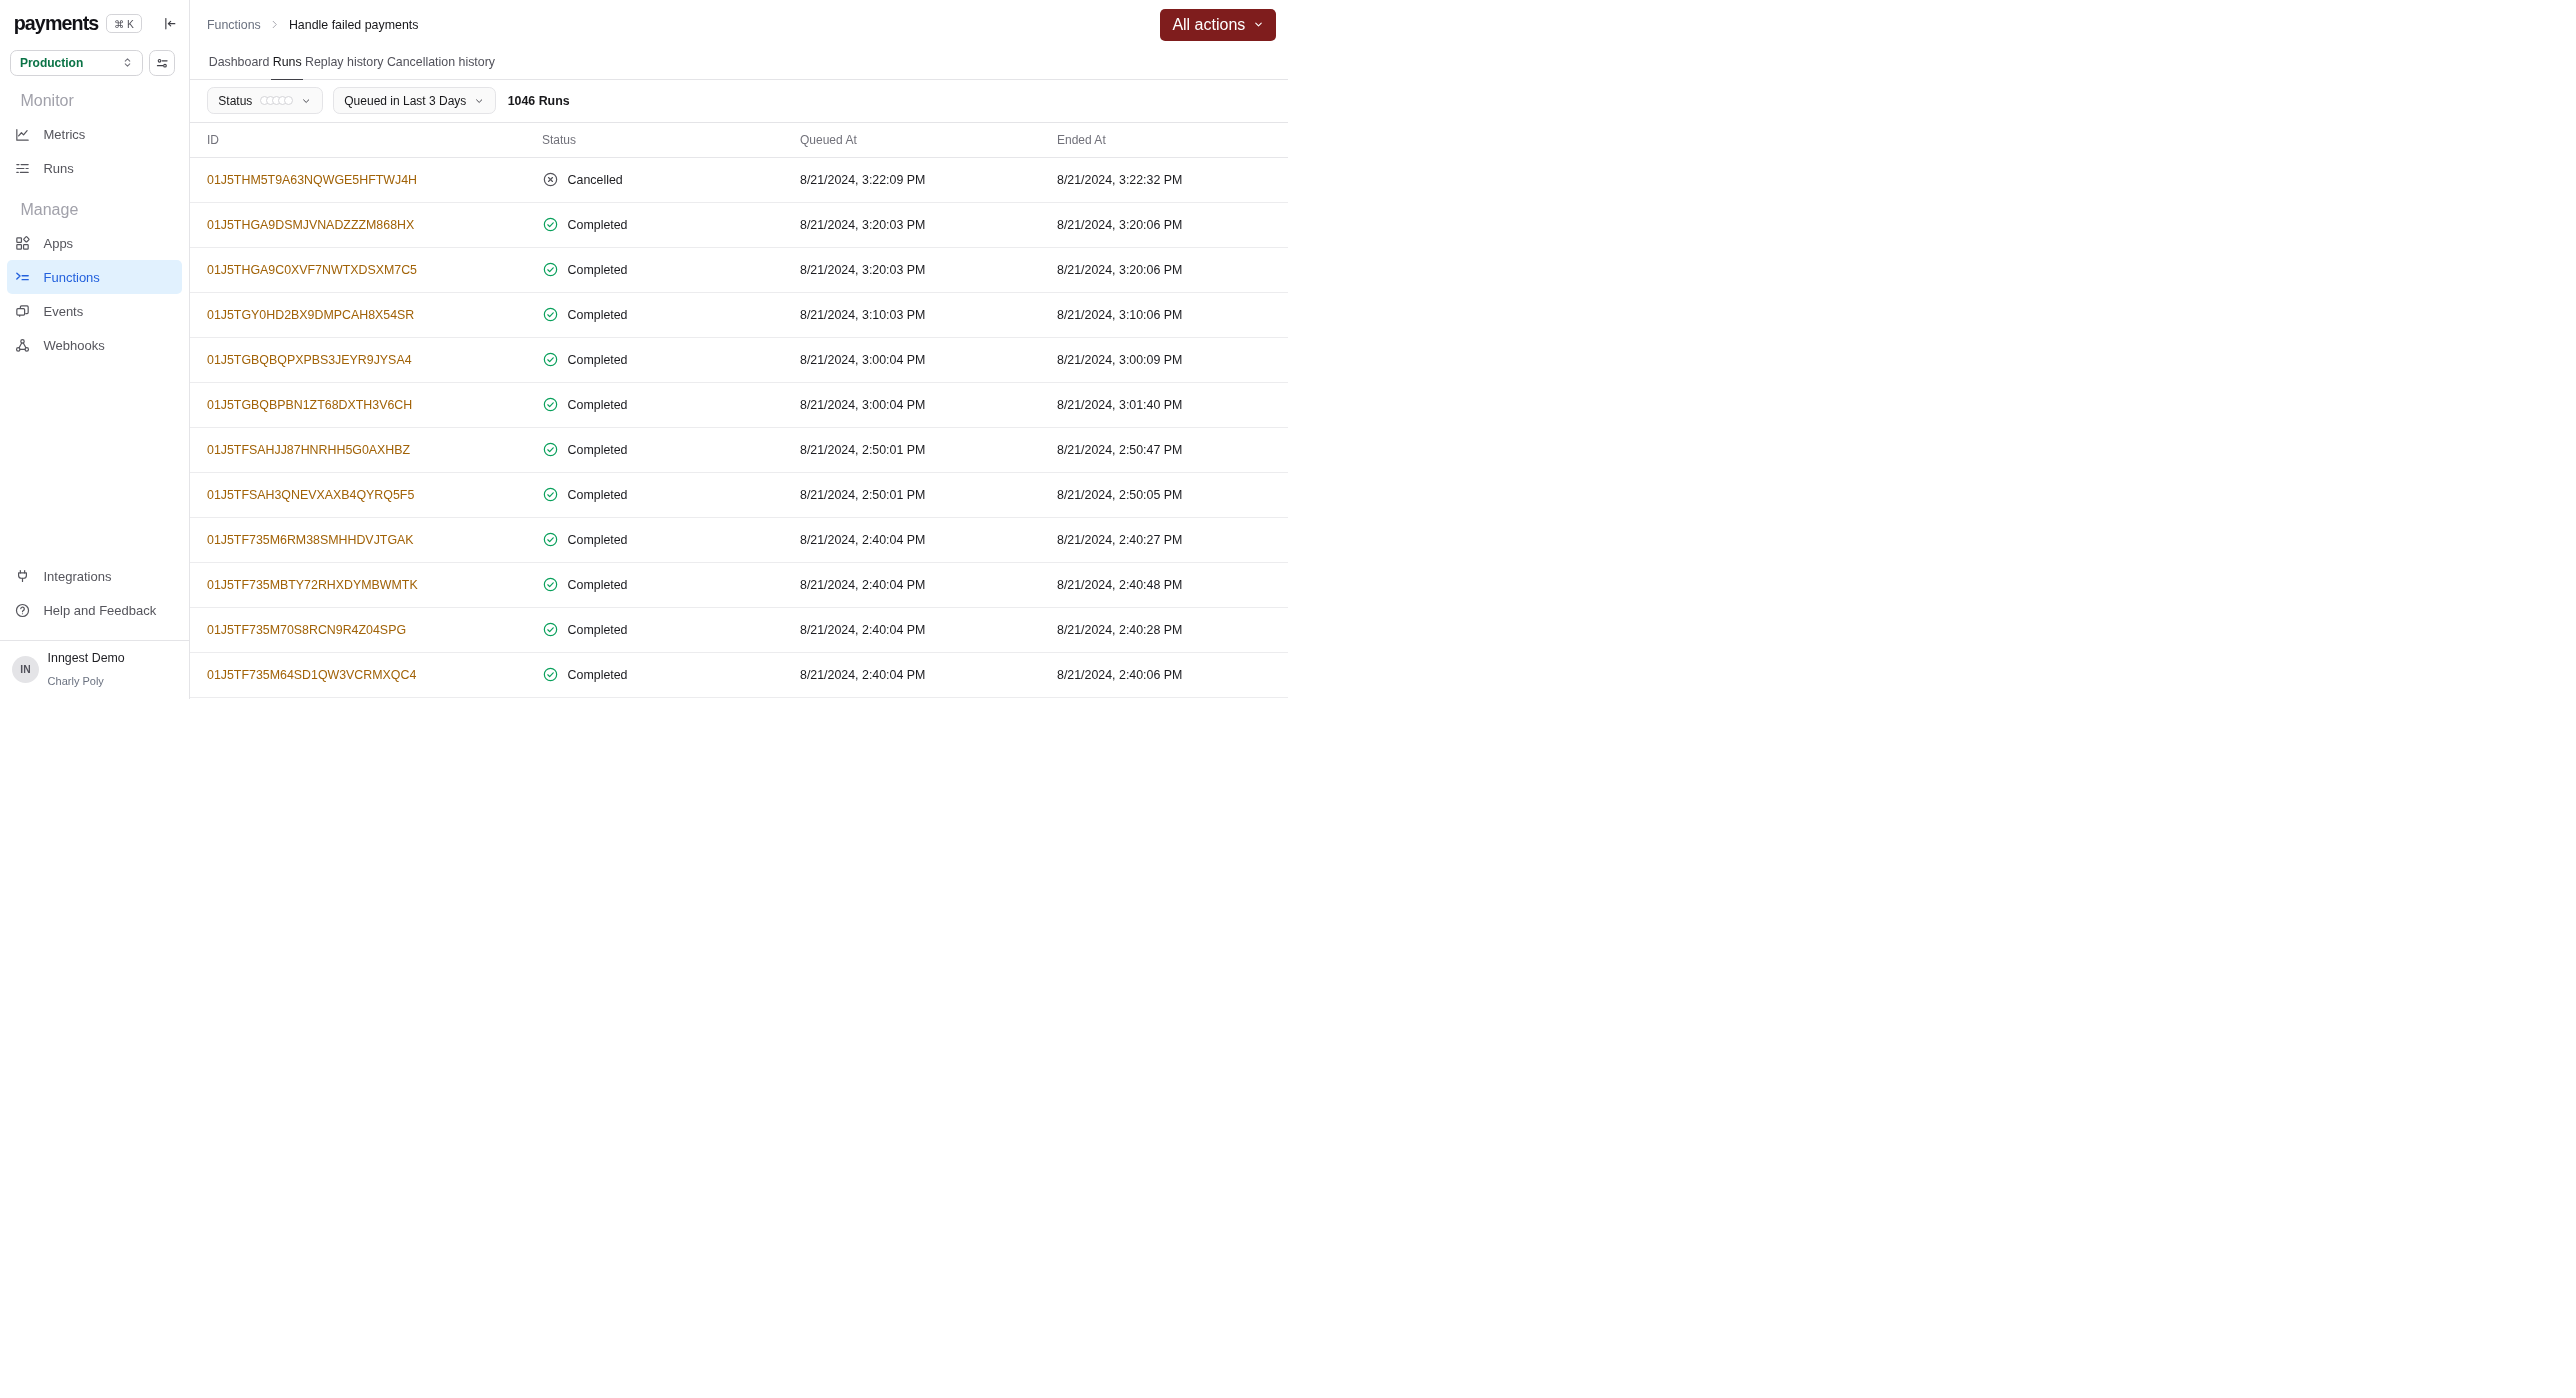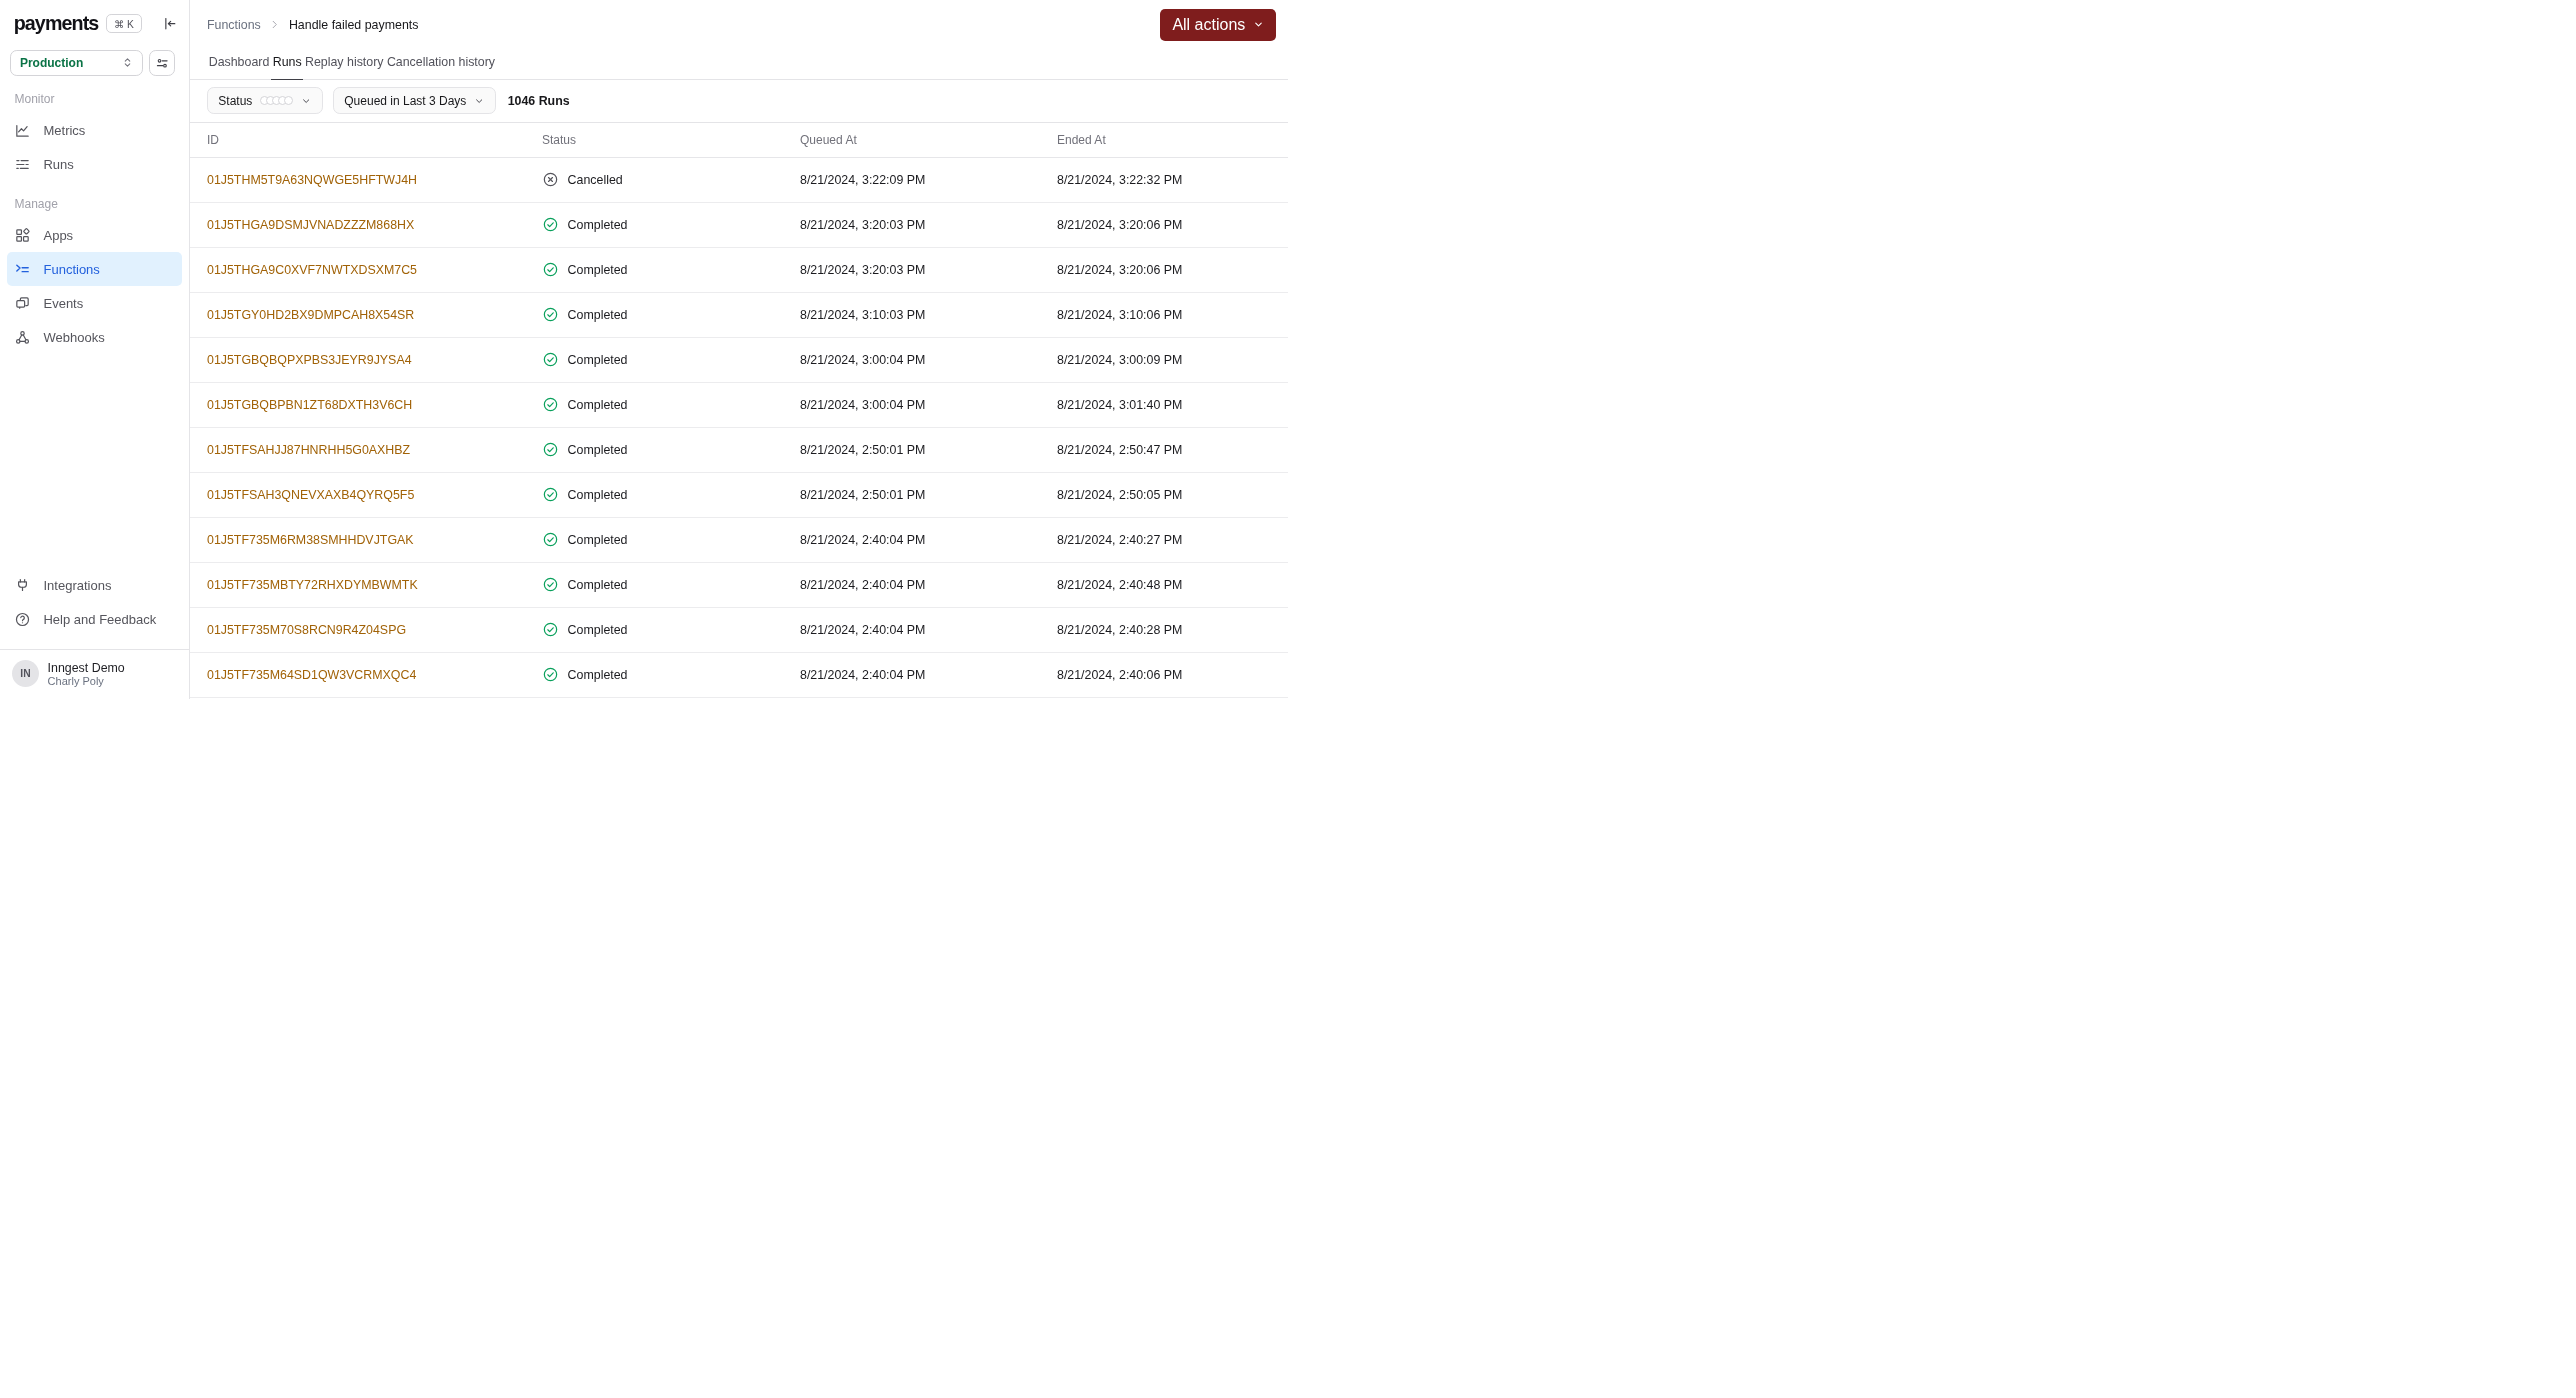--- a/index.html
+++ b/index.html
@@ -22,33 +22,33 @@
 
   .ws-row { display:flex; align-items:flex-start; gap:6px; padding:14.5px 13.7px 0 10.3px; }
   .ws-select { flex:1; height:26.5px; border:0.9px solid #d4d4d8; border-radius:6.8px;
                display:flex; align-items:center; justify-content:space-between;
                padding:0 8.6px; color:#0a7346; font-weight:600; font-size:12px; cursor:pointer; }
   .ws-select .updown { color:#71717a; }
   .icon-btn { width:26.5px; height:26.5px; border:0.9px solid #d4d4d8; border-radius:6.8px;
               display:flex; align-items:center; justify-content:center; color:#3f3f46; cursor:pointer; }
 
   .nav { padding:0 6.8px; }
-  .section-label { color:#a1a1aa; font-size:12px; padding:16.3px 7.7px 6.8px; }
+  .section-label { color:#a1a1aa; font-size:16px; padding:16.3px 7.7px 6.8px;margin-left:6px; }
   .nav-item { display:flex; align-items:center; gap:12px; height:34px; padding:0 7.7px;
               border-radius:5.1px; color:#55555c; font-size:13px; cursor:pointer; }
   .nav-item .nicon { display:flex; width:17px; height:17px; color:#55555c; }
   .nav-item.active { background:#e1f1fe; color:#2361dd; }
   .nav-item.active .nicon { color:#2361dd; }
 
   .sb-footer { margin-top:auto; }
   .user-row { display:flex; align-items:center; gap:8.6px; border-top:0.9px solid #e4e4e7;
               margin-top:12px; padding:10.3px 12px 12px; cursor:pointer; }
   .avatar { width:27px; height:27px; border-radius:50%; background:#e4e4e7; color:#52525b;
             font-size:10.3px; font-weight:700; display:flex; align-items:center; justify-content:center; }
-  .user-meta { display:flex; flex-direction:column; gap:0; }
+  .user-meta { display:flex; flex-direction:column; gap:10px; }
   .user-org { font-size:12.4px; color:#1f1f24; }
   .user-name { font-size:11px; color:#6b7280; }
 
   
   .main { flex:1; display:flex; flex-direction:column; min-width:0; }
   .topbar { display:flex; align-items:center; justify-content:space-between; padding:8.6px 12px 0 17px; }
   .breadcrumb { display:flex; align-items:center; gap:8.6px; font-size:12.4px; }
   .crumb-root { color:#6b7280; cursor:pointer; }
   .crumb-sep { color:#a1a1aa; display:flex; }
   .crumb-current { color:#18181b; font-weight:500; }

